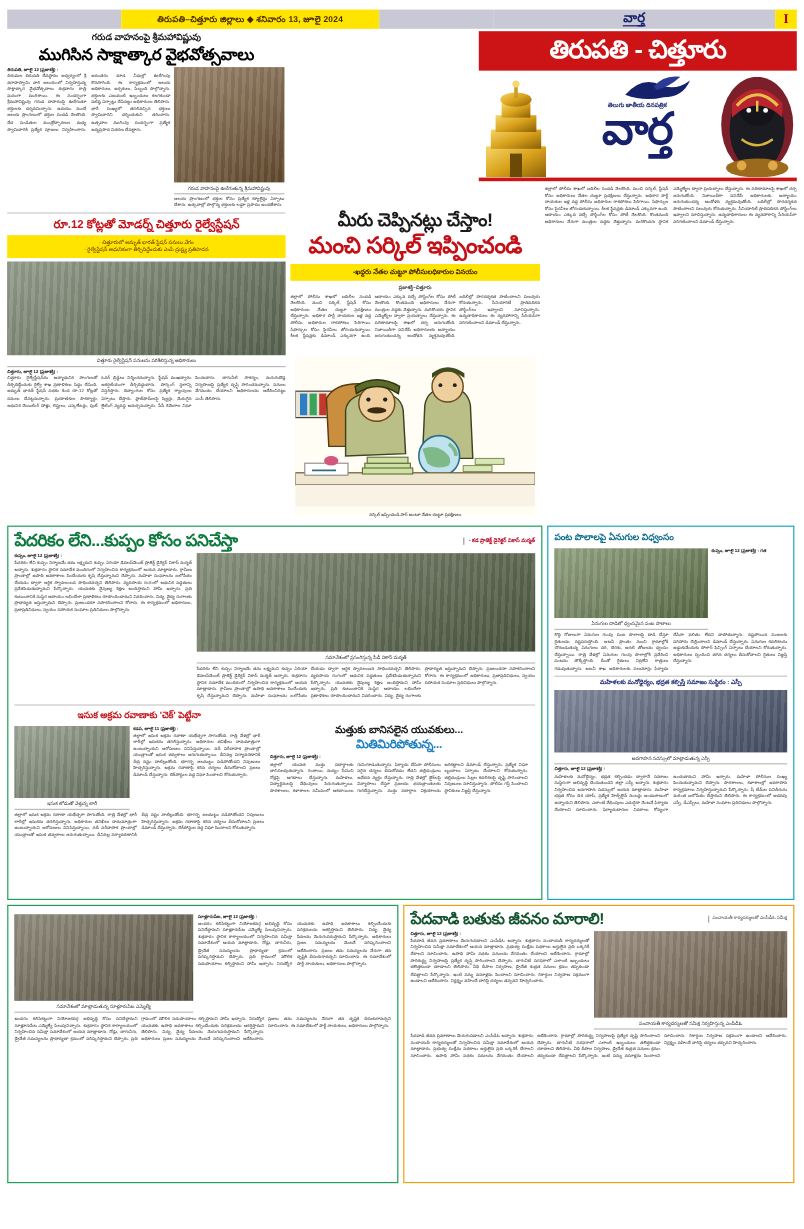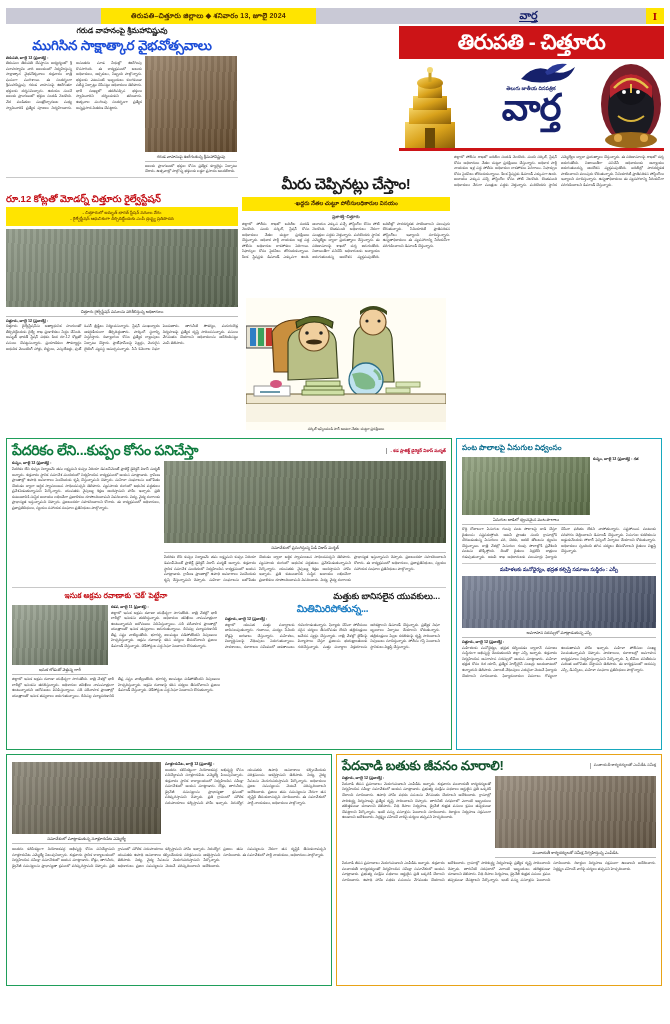--- a/index.html
+++ b/index.html
@@ -53,32 +53,32 @@
 
   
   .top-zone { display: flex; gap: 4px; height: 408px; }
   .col-left { width: 232px; }
   .col-center { width: 208px; }
   .col-right { width: 210px; }
 
   
   .kicker { font-size: 7.5px; text-align: center; color: #1a1a1a; font-weight: bold; margin-bottom: 1px; }
   .hl-blue {
-    font-size: 13.5px; font-weight: bold; color: #1d4ed8;
+    font-size: 13.5px; font-weight: bold; color: #000000;
     text-align: center; line-height: 1.15; letter-spacing: -.2px;
   }
 
   .s1-body { display: flex; gap: 3px; margin-top: 2px; }
   .s1-text { width: 136px; }
   .s1-photo-wrap { width: 92px; }
 
   
   .hl-red {
     font-size: 9.5px; font-weight: bold; color: #c41016;
-    text-align: left; line-height: 1.2; margin-top: 16px;
+    text-align: center; line-height: 1.2; margin-top: 5px;
   }
   .subbox {
     background: #ffe400; color: #5a2d00; font-size: 4.3px;
     text-align: center; padding: 3px 4px; line-height: 1.5; margin-top: 2px;
   }
 
   
   .hl-shout1 {
     font-size: 15px; font-weight: bold; color: #1a1a1a;
     text-align: center; line-height: 1.1; letter-spacing: -.3px;
@@ -116,21 +116,21 @@
   }
   .attrib {
     font-size: 4.4px; color: #b8001f; font-weight: bold;
     line-height: 1.4; text-align: left; padding-left: 4px;
     border-left: .8px solid #999;
   }
   .hl-teal {
     font-size: 7.5px; font-weight: bold; color: #0b6d8f; text-align: left;
   }
   .hl-dark-red { font-size: 7.5px; font-weight: bold; color: #c41016; text-align: center; }
-  .hl-sky1 { font-size: 8.5px; font-weight: bold; color: #1a1a1a; text-align: right; }
+  .hl-sky1 { font-size: 8.5px; font-weight: bold; color: #1a1a1a; text-align: center; margin-top: 12px; }
   .hl-sky2 {
     font-size: 10px; font-weight: bold; color: #1f7fc4;
     text-align: center; line-height: 1.12; letter-spacing: -.3px;
   }
   .hl-small-blue { font-size: 5px; font-weight: bold; color: #16216b; text-align: center; }
 
   
   .bot-zone { display: flex; gap: 4px; margin-top: 4px; height: 232px; }
   .hl-purple {
     font-size: 13px; font-weight: bold; color: #6b2f9e;
@@ -193,20 +193,21 @@
         <div class="body-text" style="font-weight:bold;color:#111;margin-top:2px;">చిత్తూరు, జూలై 12 (ప్రజాశక్తి) :</div>
         <div class="body-text threecol">చిత్తూరు రైల్వేస్టేషన్‌ను అత్యాధునిక హంగులతో తీర్చిదిద్దేందుకు రైల్వే శాఖ ప్రణాళికలు సిద్ధం చేసింది. అమృత్ భారత్ స్టేషన్ పథకం కింద రూ.12 కోట్లతో పనులు చేపట్టనున్నారు. ప్రయాణికుల సౌకర్యార్థం ఆధునిక వెయిటింగ్ హాళ్లు, లిఫ్టులు, ఎస్కలేటర్లు, ఫుట్ ఓవర్ బ్రిడ్జిలు నిర్మించనున్నారు. స్టేషన్ ముఖద్వారం ఆకర్షణీయంగా తీర్చిదిద్దుతారు. పార్కింగ్ స్థలాన్ని విస్తరిస్తారు. దివ్యాంగుల కోసం ప్రత్యేక ర్యాంపులు ఏర్పాటు చేస్తారు. ప్లాట్‌ఫామ్‌లపై షెల్టర్లు, మెరుగైన లైటింగ్ వ్యవస్థ అమర్చనున్నారు. సీసీ కెమెరాల నిఘా పెంచుతారు. తాగునీటి సౌకర్యం, మరుగుదొడ్ల నిర్వహణపై ప్రత్యేక దృష్టి సారించనున్నారు. పనులు వేగవంతం చేయాలని అధికారులను ఆదేశించినట్టు ఎంపీ తెలిపారు.</div>
       </div>
     </div>
 
     <div class="col-center">
       <div style="height:150px;"></div>
 
       <div>
         <div class="hl-shout1">మీరు చెప్పినట్లు చేస్తాం!</div>
+        <div class="hl-shout2">మంచి సర్కిల్ ఇప్పించండి</div>
         <div class="shout-sub">-ఖద్దరు నేతల చుట్టూ పోలీసులధికారుల వినయం</div>
         <div class="byline-c">ప్రజాశక్తి–చిత్తూరు</div>
         <div class="body-text threecol" style="margin-top:2px;">జిల్లాలో పోలీసు శాఖలో బదిలీల సందడి నెలకొంది. మంచి సర్కిల్, స్టేషన్ కోసం అధికారులు నేతల చుట్టూ ప్రదక్షిణలు చేస్తున్నారు. అధికార పార్టీ నాయకుల ఇళ్ల వద్ద పోలీసు అధికారుల రాకపోకలు పెరిగాయి. సిఫార్సుల కోసం పైరవీలు జోరందుకున్నాయి. కీలక స్టేషన్లకు డిమాండ్ ఎక్కువగా ఉంది. ఆదాయం ఎక్కువ వచ్చే పోస్టింగ్‌ల కోసం పోటీ నెలకొంది. కొంతమంది అధికారులు నేరుగా మంత్రుల వద్దకు వెళ్తున్నారు. మరికొందరు స్థానిక ఎమ్మెల్యేల ద్వారా ప్రయత్నాలు చేస్తున్నారు. ఈ పరిణామాలపై శాఖలో చర్చ జరుగుతోంది. నిజాయితీగా పనిచేసే అధికారులకు అన్యాయం జరుగుతుందన్న ఆందోళన వ్యక్తమవుతోంది. బదిలీల్లో పారదర్శకత పాటించాలని పలువురు కోరుతున్నారు. సీనియారిటీ ప్రాతిపదికన పోస్టింగ్‌లు ఇవ్వాలని సూచిస్తున్నారు. ఉన్నతాధికారులు ఈ వ్యవహారాన్ని సీరియస్‌గా పరిగణించాలని డిమాండ్ చేస్తున్నారు.</div>
       </div>
     </div>
 
     <div class="col-right">
 
       <div style="width:265px;margin-left:-55px;">
         <div style="background:#cc1417;color:#fff;font-size:21px;font-weight:bold;text-align:center;padding:5px 0 7px;letter-spacing:-.5px;line-height:1;">

